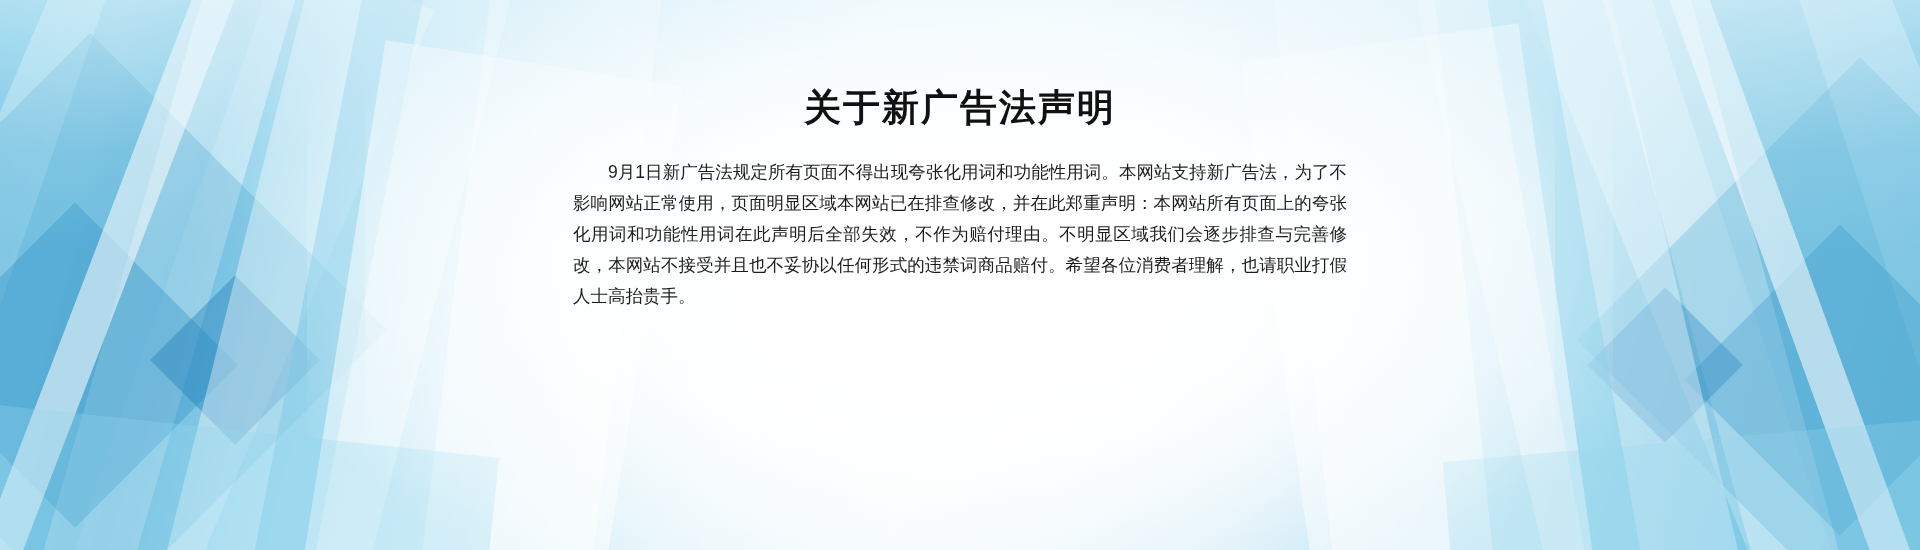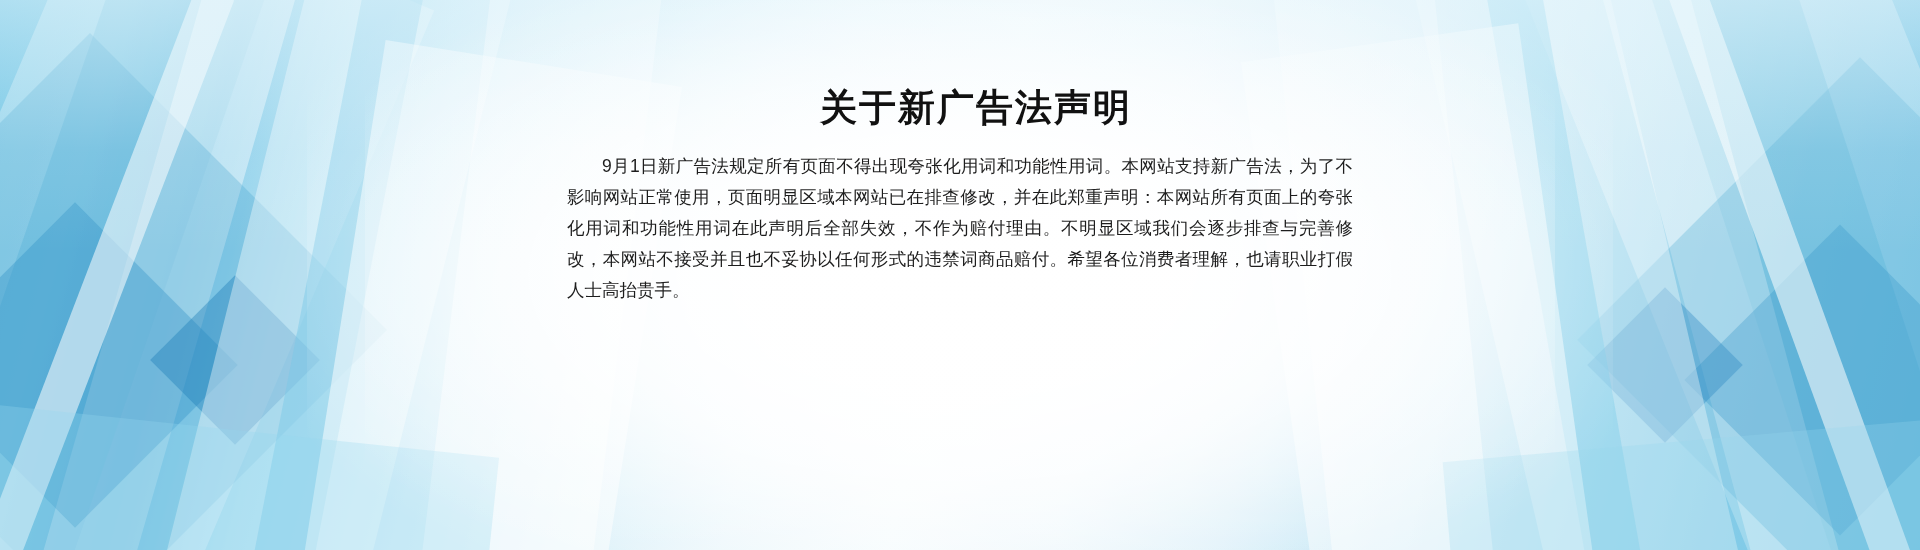--- a/index.html
+++ b/index.html
@@ -108,21 +108,21 @@
     left: 50%;
     transform: translateX(-50%);
     top: 0;
     width: 800px;
     height: 100%;
     z-index: 5;
   }
   .page-title {
     position: absolute;
     top: 86px;
-    left: 16px;
+    left: 0;
     width: 100%;
     text-align: center;
     font-size: 37px;
     font-weight: bold;
     color: #111111;
     letter-spacing: 2px;
     line-height: 1.2;
     white-space: nowrap;
   }
   .statement-body {
@@ -130,21 +130,21 @@
     top: 144px;
     left: 0;
     width: 800px;
     font-size: 17.5px;
     line-height: 31px;
     color: #1d1d1d;
     text-align: justify;
     text-justify: inter-ideograph;
   }
   .para {
-    margin: 7px;
+    margin: 13px;
   }
   .para.indent {
     text-indent: 2em;
   }
 </style>
 </head>
 <body>
 
 <div id="banner">
 

